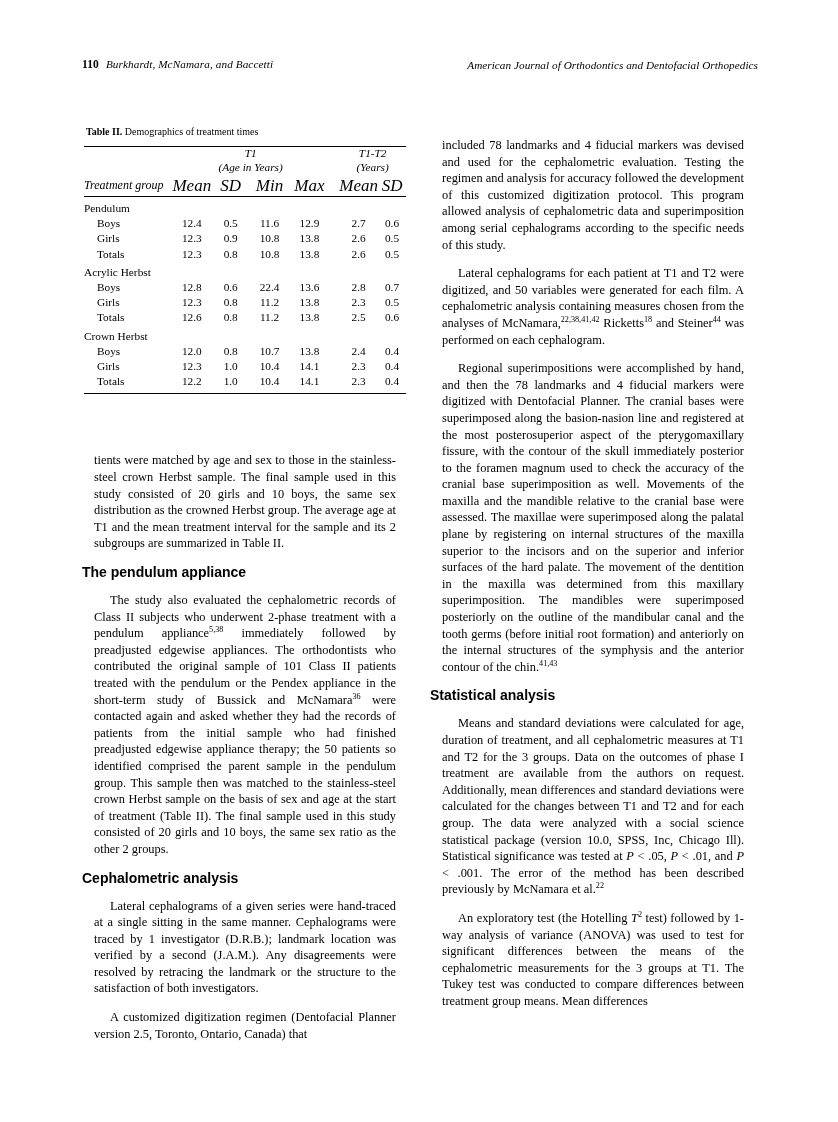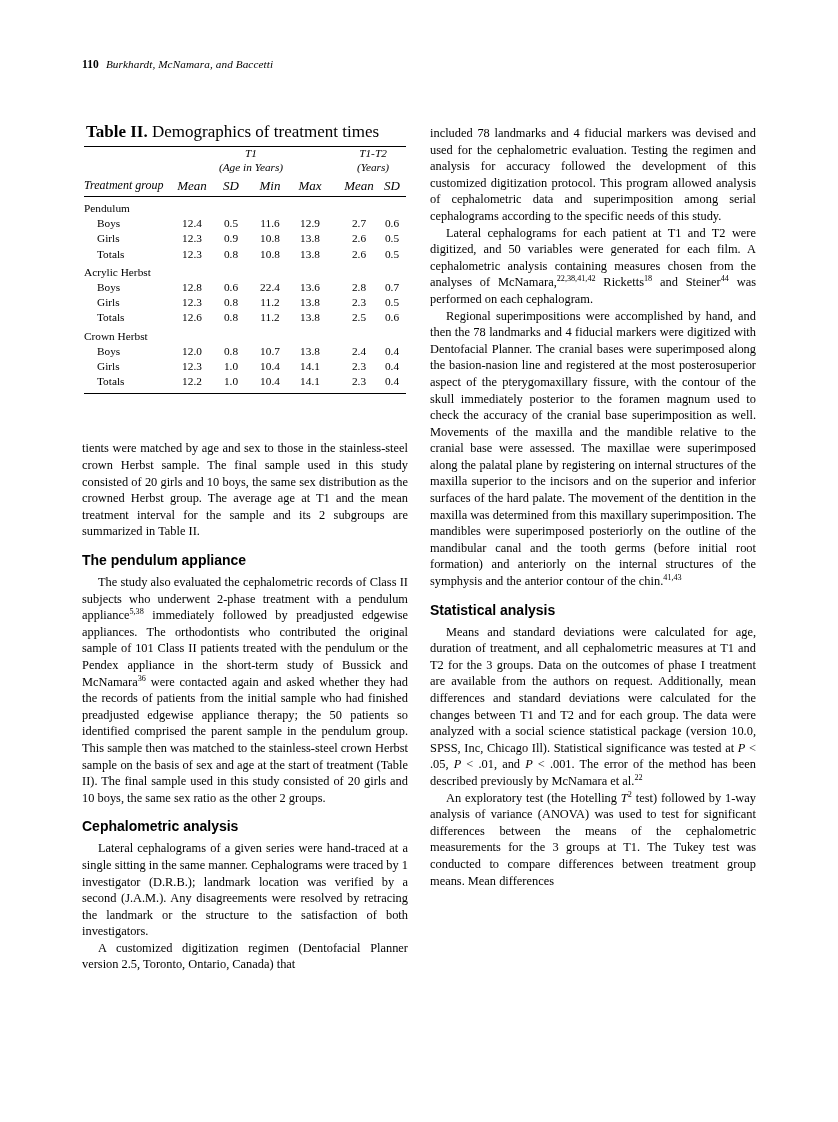--- a/index.html
+++ b/index.html
@@ -62,21 +62,21 @@
   .col {
     position: absolute;
     top: 125px;
     width: 326px;
   }
   .col-left { left: 82px; }
   .col-right { left: 430px; }
 
   
   .table-caption {
-    font-size: 17px;
+    font-size: 10px;
     margin: 0 0 7px 4px;
     line-height: 14px;
   }
   .table-caption .tbl-label {
     font-weight: bold;
   }
   .table-caption .tbl-title {
     font-weight: normal;
   }
   table.demo {
@@ -96,21 +96,21 @@
   .hdr-group {
     font-style: italic;
     text-align: center;
     font-size: 11.3px;
     line-height: 13.5px;
     padding-bottom: 2px !important;
   }
   .hdr-sub {
     font-style: italic;
     text-align: center;
-    font-size: 13px;
+    font-size: 17px;
     line-height: 13px;
     padding: 2px 0 3px 0 !important;
   }
   .hdr-treat {
     font-style: italic;
     text-align: left;
     font-size: 12px;
     vertical-align: bottom;
     padding: 2px 0 3px 0 !important;
   }
@@ -138,21 +138,21 @@
 
   
   .body-block {
     font-size: 12.4px;
     line-height: 16.6px;
     text-align: justify;
     text-justify: inter-word;
     margin: 0;
     hyphens: none;
   }
-  .para { margin: 0; }
+  .para { margin: 12px; }
   .para.indent { text-indent: 16px; }
   .subhead {
     font-family: "Liberation Sans", sans-serif;
     font-weight: bold;
     font-size: 14px;
     line-height: 15px;
     margin: 13px 0 6px 0;
     text-align: left;
   }
   sup {
@@ -166,20 +166,21 @@
 </head>
 <body>
 
 <div class="page">
 
   <div class="running-head">
     <div class="rh-left">
       <span class="folio">110</span><span>Burkhardt, McNamara, and Baccetti</span>
     </div>
     <div class="rh-right">
+      <div>American Journal of Orthodontics and Dentofacial Orthopedics</div>
     </div>
   </div>
 
   <div class="col col-left">
 
     <div class="table-caption">
       <span class="tbl-label">Table II.</span>
       <span class="tbl-title">Demographics of treatment times</span>
     </div>
 

